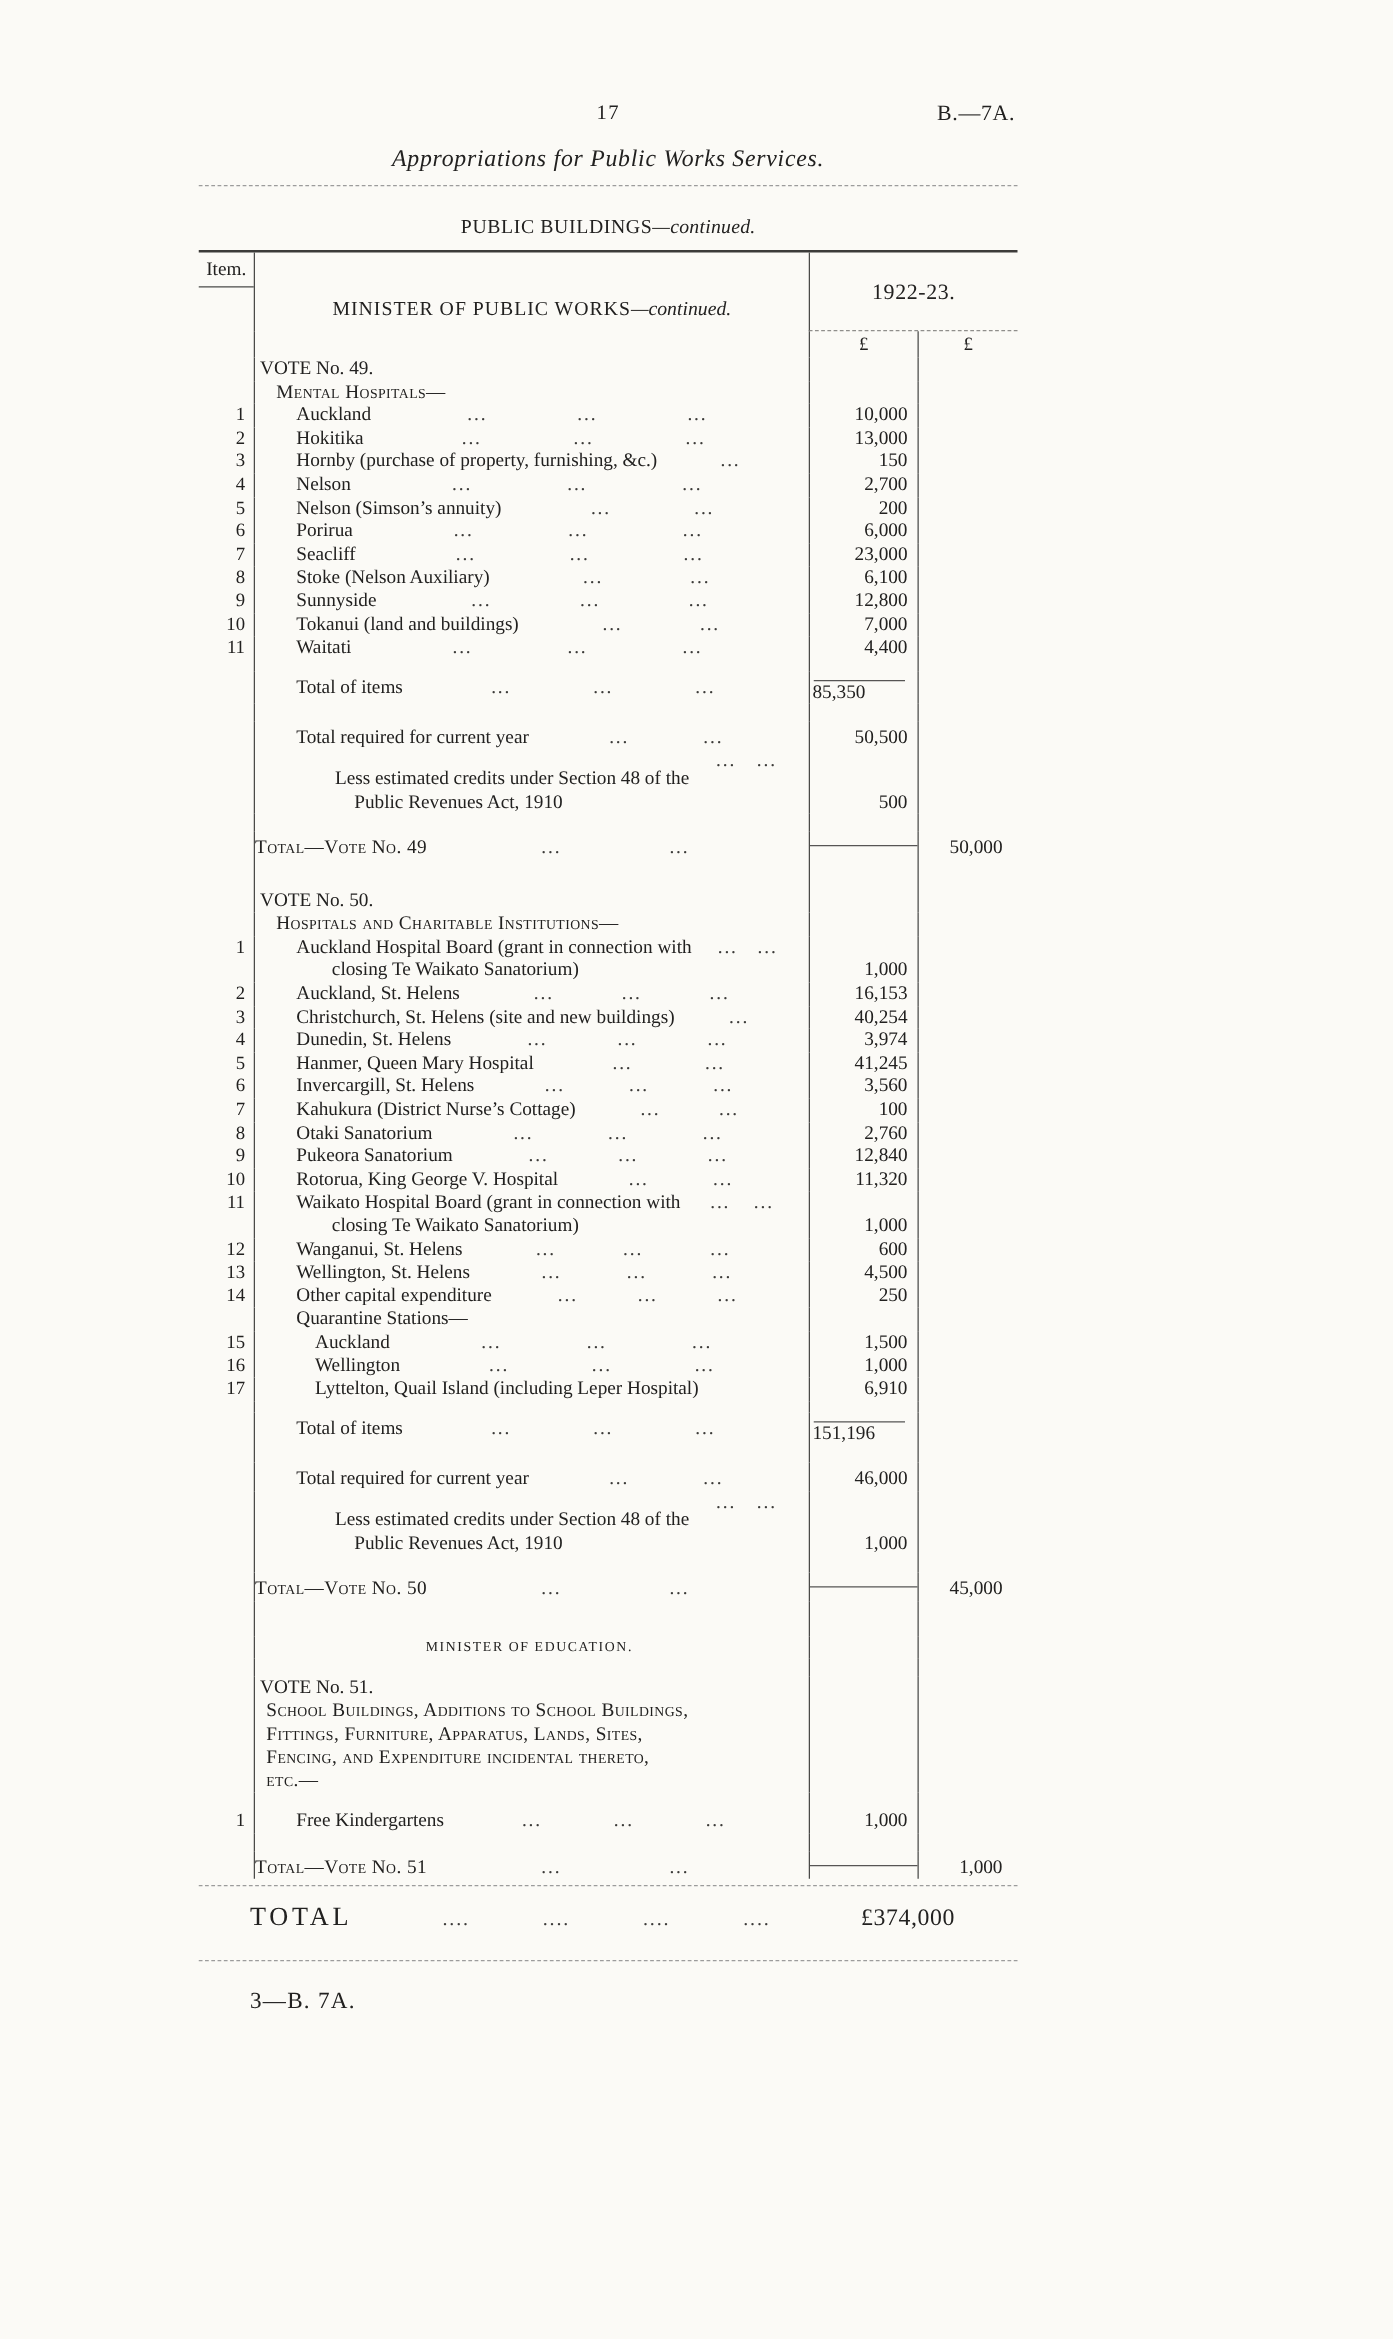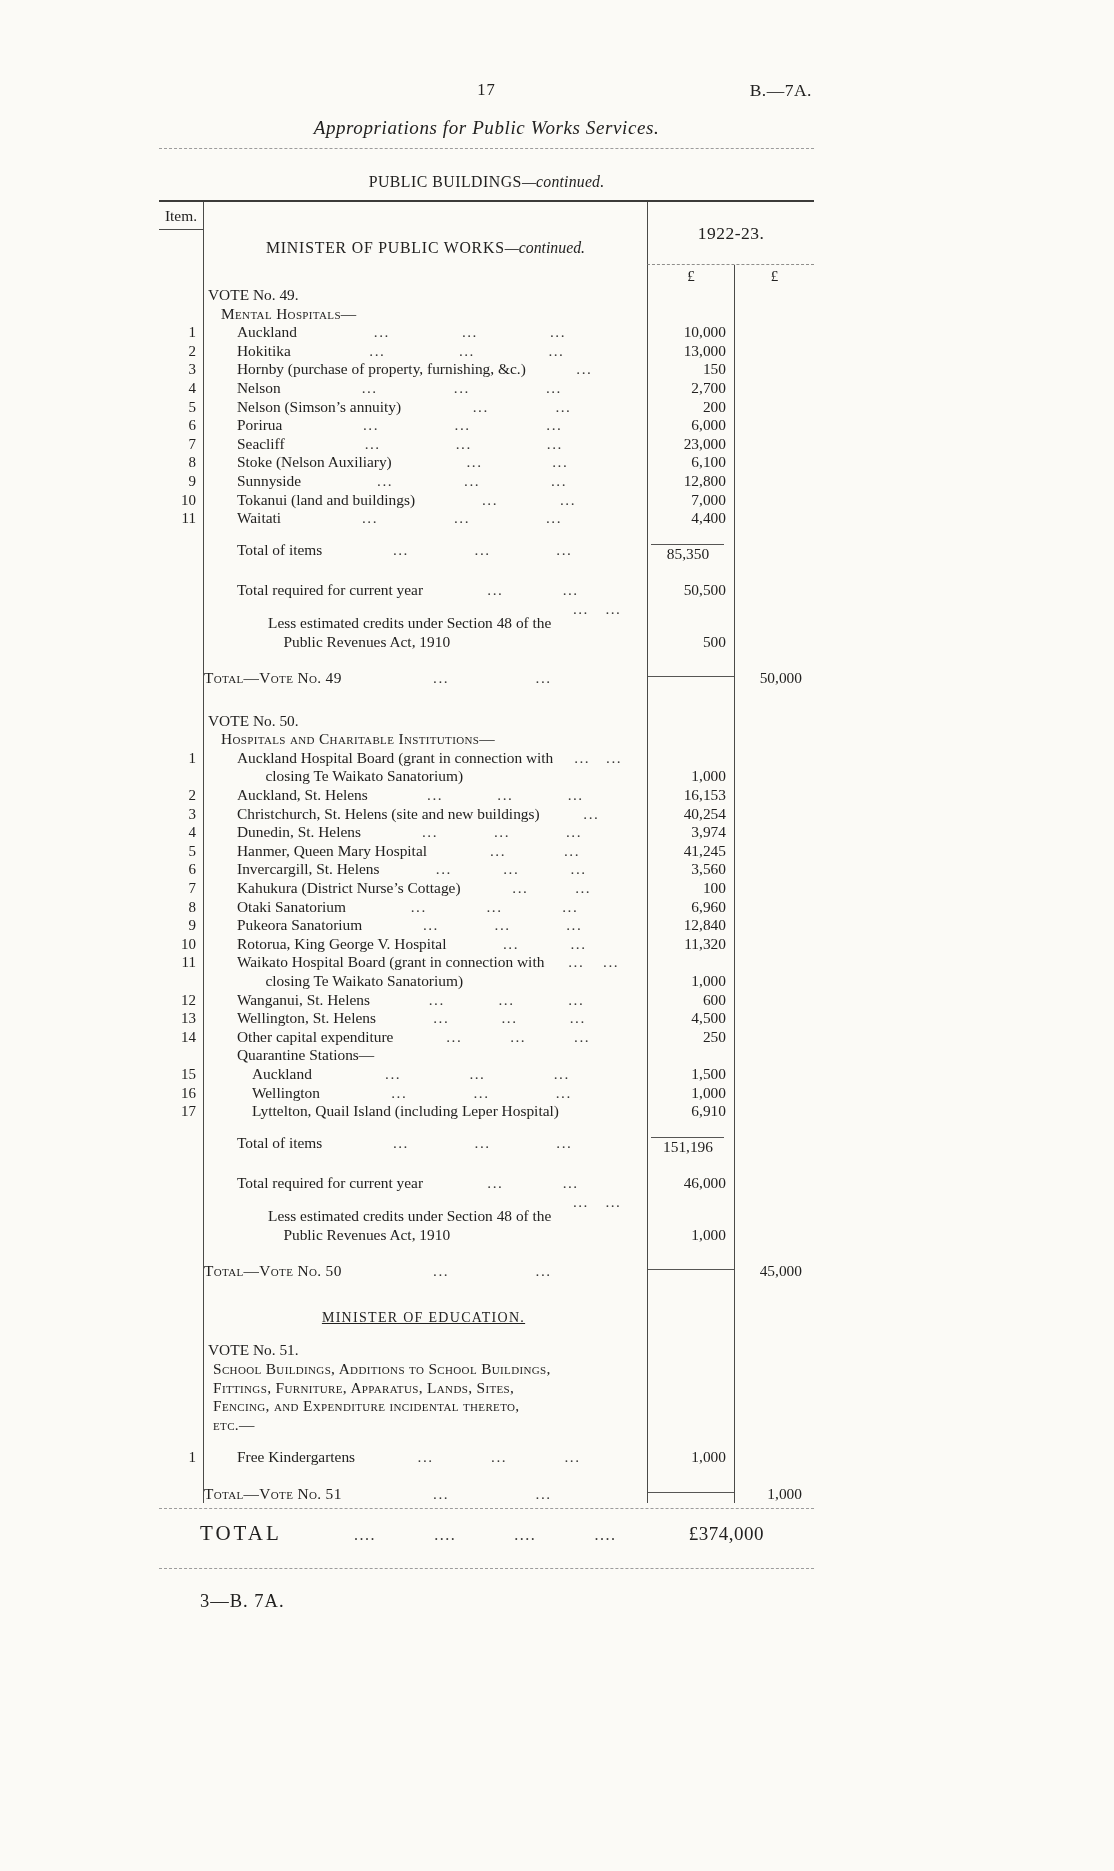--- a/index.html
+++ b/index.html
@@ -24,32 +24,32 @@
   #grid{display:grid;grid-template-columns:44px 1fr 87px 80px;border-top:2px solid #3c3b39;margin-top:9px;}
   .cell{min-height:18.6px;line-height:18.6px;font-size:15.4px;}
   .bL{border-left:1px solid #4a4a48;}
   .num{text-align:right;padding-right:7px;}
   .num span{font-size:15px;}
   .desc{padding-right:4px;}
   .amt{display:flex;justify-content:flex-end;align-items:flex-end;padding:0 8px 0 2px;}
   .amt2{display:flex;justify-content:flex-end;align-items:flex-end;padding:0 12px 0 2px;}
   .amt.rulecol{flex-direction:column;align-items:stretch;justify-content:flex-start;}
   .amt-rule{border-top:1px solid #565554;margin:3px 2px 0 1px;}
-  .right{display:block;text-align:center;}
+  .right{display:block;text-align:left;}
   .vtc{align-items:center !important;padding:0 !important;}
   .vt-rule{height:1px;background:#565554;width:100%;}
   .flexrow{display:flex;align-items:flex-start;}
   .dots{flex:1 1 auto;display:flex;justify-content:space-evenly;overflow:hidden;min-width:0;padding:0 5px;}
   .dots span{letter-spacing:1.5px;color:#3b3a38;}
   .pre{white-space:pre-line;}
   .hang{padding-left:1.85em;text-indent:-1.85em;}
   .hang1{padding-left:1em;text-indent:-1em;margin-top:14px;}
   .sc{font-variant:small-caps;letter-spacing:0.35px;}
   .center{display:flex;justify-content:center;}
-  .minister span{letter-spacing:1.3px;font-size:14px;text-decoration:underline;}
+  .minister span{letter-spacing:1.3px;font-size:11px;}
   .pt{padding-top:4px;}
   .pl-vote{padding-left:4px;}
   .pl-sect{padding-left:17px;}
   .pl-item{padding-left:33px;}
   .pl-sub{padding-left:48px;}
   .pl-less{padding-left:64px;}
   .pl-vt{}
   .pl-para{padding-left:9px;}
   .cell.g-s{min-height:9px;}
   .cell.g-m{min-height:14px;}
@@ -334,21 +334,21 @@
           <span>100</span>
         </div><div class="cell bL amt2"></div></div>
       <div class="row" style="display: contents;"><div class="cell num"><span>8</span></div><div class="cell bL desc pl-item flexrow">
           <span class="pre">Otaki Sanatorium</span>
           <div class="dots">
             <span>...</span>
             <span>...</span>
             <span>...</span>
           </div>
         </div><div class="cell bL amt">
-          <span>6,960</span>
+          <span>2,760</span>
         </div><div class="cell bL amt2"></div></div>
       <div class="row" style="display: contents;"><div class="cell num"><span>9</span></div><div class="cell bL desc pl-item flexrow">
           <span class="pre">Pukeora Sanatorium</span>
           <div class="dots">
             <span>...</span>
             <span>...</span>
             <span>...</span>
           </div>
         </div><div class="cell bL amt">
           <span>12,840</span>

